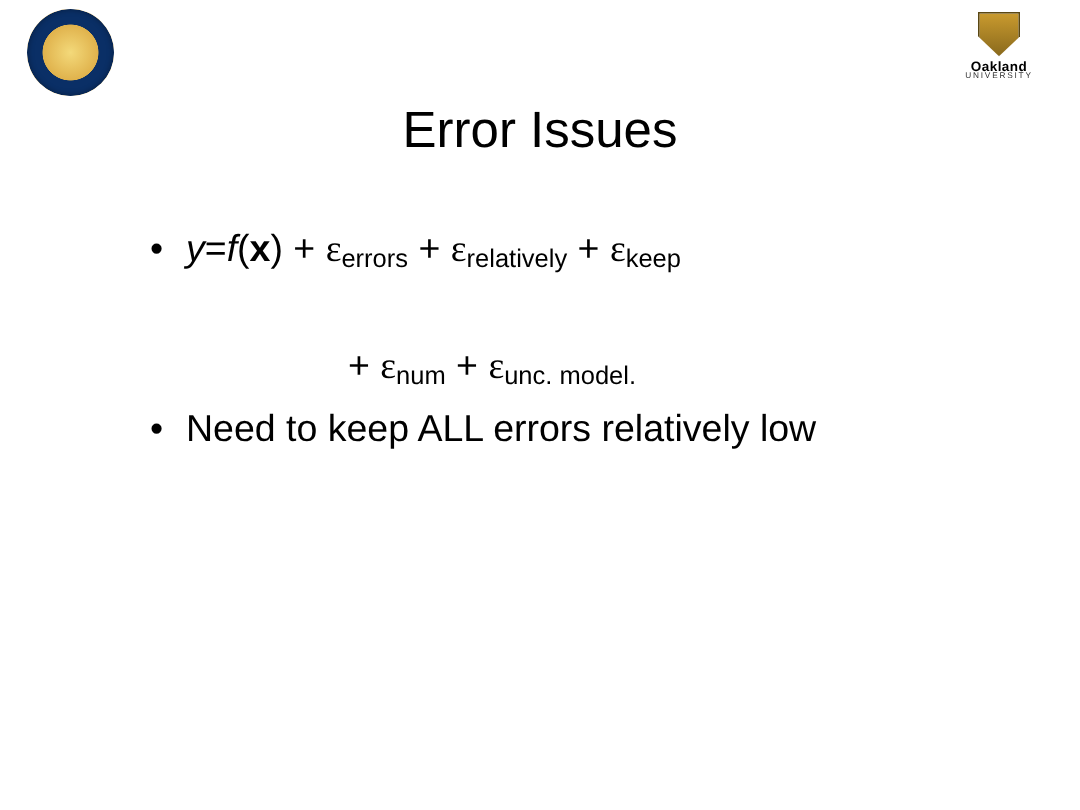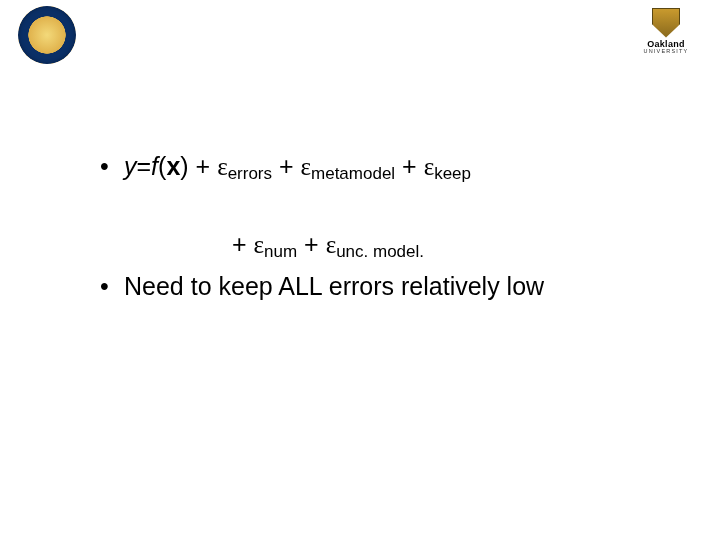--- a/index.html
+++ b/index.html
@@ -125,26 +125,27 @@
   </div>
 
   <div class="logo logo-right">
     <div class="oakland-logo">
       <div class="oakland-shield"></div>
       <div class="oakland-text">Oakland</div>
       <div class="oakland-sub">UNIVERSITY</div>
     </div>
   </div>
 
+  <div class="title">Error Issues</div>
 
   <div class="content">
 
     <div class="bullet">
       <div class="line1">
-        <span class="it">y</span><span>=</span><span class="it">f</span><span>(</span><span class="bx">x</span><span>)</span><span> + </span><span class="eps">ε</span><sub>errors</sub><span> + </span><span class="eps">ε</span><sub>metamodel</sub><span> + </span><span class="eps">ε</span><sub>keep</sub>
+        <span class="it">y</span><span>=</span><span class="it">f</span><span>(</span><span class="bx">x</span><span>)</span><span> + </span><span class="eps">ε</span><sub>errors</sub><span> + </span><span class="eps">ε</span><sub>relatively</sub><span> + </span><span class="eps">ε</span><sub>keep</sub>
       </div>
       <div class="line2">
         <span> + </span><span class="eps">ε</span><sub>num</sub><span> + </span><span class="eps">ε</span><sub>unc. model.</sub>
       </div>
     </div>
 
     <div class="bullet bullet2">
       <span>Need to keep ALL errors relatively low</span>
     </div>
 

